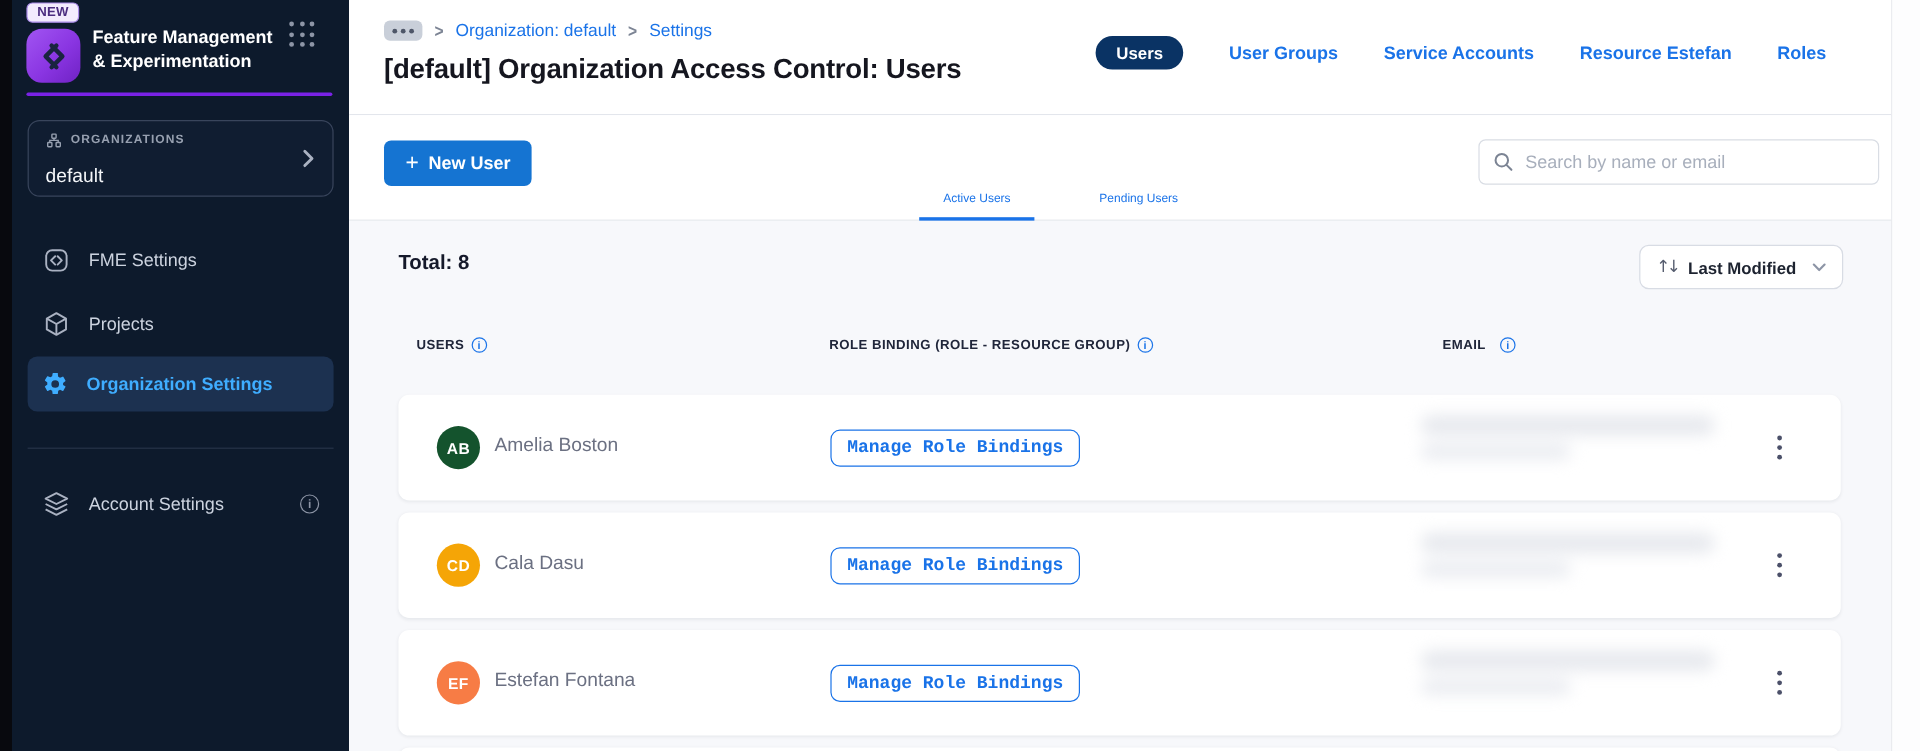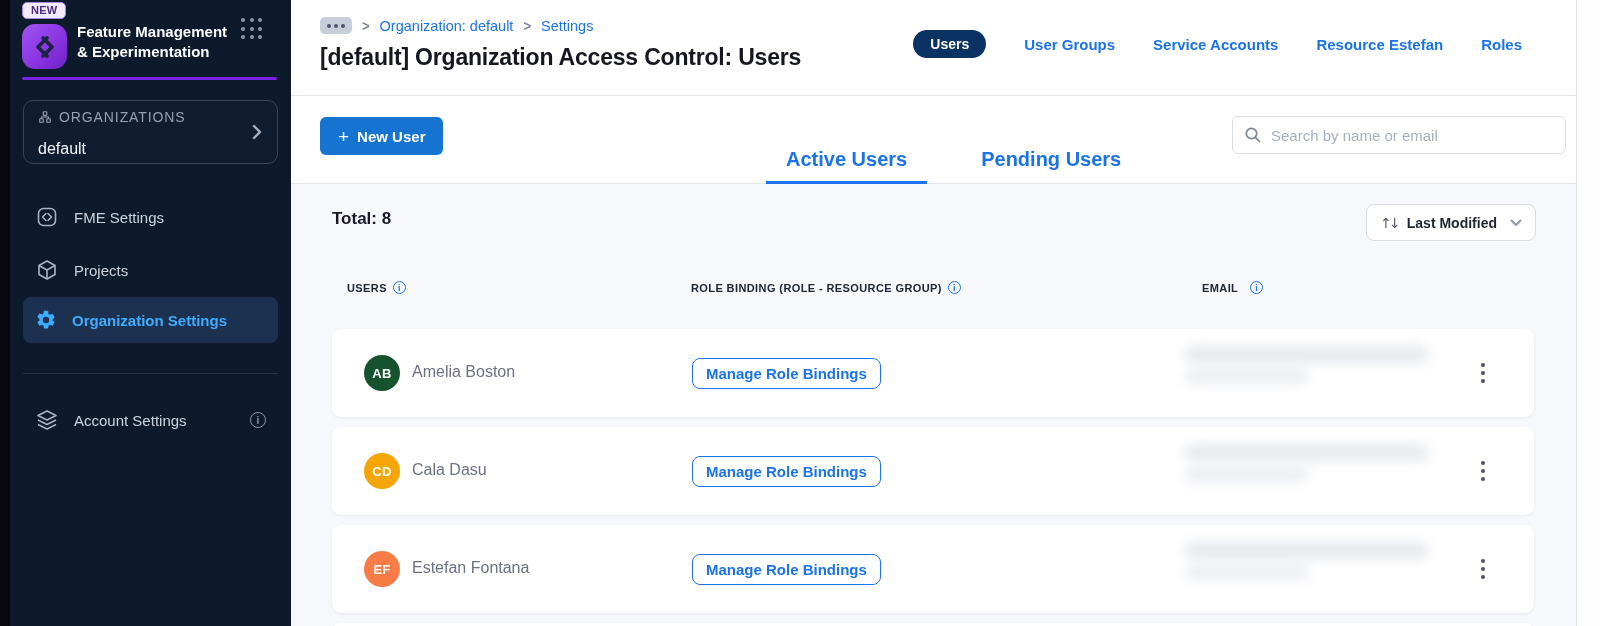--- a/index.html
+++ b/index.html
@@ -25,21 +25,21 @@
                display:grid; grid-template-columns:repeat(3,1fr); gap:4px; padding:2px; cursor:pointer; }
   .grid-icon i { width:4px; height:4px; border-radius:50%; background:#8d95a6; }
   .purple-line { position:absolute; left:12px; top:77px; width:255px; height:3px;
                  background:#7a22e6; border-radius:2px; }
 
   .org-selector { position:absolute; left:13px; top:100px; width:255px; height:64px;
                   border:1px solid #39455c; border-radius:10px; background:#101d31;
                   display:flex; align-items:center; padding:0 14px; cursor:pointer; }
   .org-left { flex:1; }
   .org-label-row { display:flex; align-items:center; gap:7px; margin-top:2px; }
-  .org-label-row .lbl { font-size:14px; font-weight:400; letter-spacing:.9px; color:#97a0b0; }
+  .org-label-row .lbl { font-size:10px; font-weight:700; letter-spacing:.9px; color:#97a0b0; }
   .org-value { color:#f4f6f9; font-size:16px; margin-top:15px; }
 
   .nav-item { position:absolute; left:13px; width:255px; height:40px; display:flex;
               align-items:center; gap:15px; padding:0 12px; border-radius:8px;
               font-size:15px; color:#ccd3df; cursor:pointer; }
   .nav-item.active { background:#1c3150; color:#3fadff; font-weight:600; height:46px; }
   .nav-divider { position:absolute; left:13px; top:373px; width:255px; height:1px; background:#273349; }
   .nav-item .trail { margin-left:auto; }
 
   
@@ -65,21 +65,21 @@
                padding:6px 17px; border-radius:16px; }
 
   .toolbar { position:absolute; left:0; top:96px; width:100%; height:88px; background:#fff;
              border-bottom:1px solid #e3e6ec; }
   .new-user-btn { position:absolute; left:29px; top:21px; height:38px; background:#1574d2;
                   color:#fff; border:none; border-radius:6px; font-family:inherit;
                   font-size:15px; font-weight:700; padding:0 18px; display:flex;
                   align-items:center; gap:8px; cursor:pointer; }
   .plus-ic::before { content:"+"; font-size:19px; font-weight:400; line-height:1; }
   .seg-tabs { position:absolute; left:475px; bottom:-1px; display:flex; gap:34px; }
-  .seg-tab { padding:0 20px 13px; font-size:20px; font-weight:700; color:#1a73e8; cursor:pointer; }
+  .seg-tab { padding:0 20px 13px; font-size:10px; font-weight:400; color:#1a73e8; cursor:pointer; }
   .seg-tab.active { border-bottom:3px solid #1a73e8; padding-bottom:10px; }
   .search-box { position:absolute; right:10px; top:20px; width:334px; height:38px; }
   .search-box input { width:100%; height:100%; border:1px solid #d9dde4; border-radius:6px;
                       padding:0 12px 0 38px; font-family:inherit; font-size:15px; color:#3c4354;
                       outline:none; background:#fff; }
   .search-box input::placeholder { color:#a8afbc; }
   .search-ic { position:absolute; left:12px; top:10px; }
 
   .content { position:absolute; left:0; top:184px; width:100%; height:442px; background:#f7f8fb; }
   .total { position:absolute; left:41px; top:25px; font-size:17px; font-weight:700; color:#15192a; }
@@ -101,21 +101,21 @@
   .info-ic.gray { width:16px; height:16px; border-color:#8d95a6; color:#8d95a6; font-size:10px; }
 
   .rows { position:absolute; left:41px; top:145px; width:1202px; }
   .user-card { position:relative; width:1202px; height:88px; background:#fff; border-radius:9px;
                box-shadow:0 1px 3px rgba(16,24,40,.07); margin-bottom:10px; }
   .avatar { position:absolute; left:32px; top:26px; width:36px; height:36px; border-radius:50%;
             color:#fff; font-size:13px; font-weight:700; display:flex; align-items:center;
             justify-content:center; letter-spacing:.3px; }
   .u-name { position:absolute; left:80px; top:34px; font-size:16px; color:#6b7082; }
   .manage-btn { position:absolute; left:360px; top:29px; height:31px; background:#fff;
-                border:1.5px solid #1a73e8; border-radius:8px; color:#1a73e8; font-family:Liberation Sans, sans-serif;
+                border:1.5px solid #1a73e8; border-radius:8px; color:#1a73e8; font-family:Liberation Mono, monospace;
                 font-size:15px; font-weight:600; padding:0 13px; cursor:pointer; }
   .email-blur { position:absolute; left:852px; top:17px; filter:blur(6px); }
   .email-blur .l1 { width:245px; height:17px; border-radius:9px; background:#e7e9ee; }
   .email-blur .l2 { width:125px; height:13px; border-radius:7px; background:#eaecf1; margin-top:7px; }
   .kebab { position:absolute; right:42px; top:26px; width:18px; height:36px; display:flex;
            flex-direction:column; align-items:center; justify-content:center; gap:4px; cursor:pointer; }
   .kebab i { width:4px; height:4px; border-radius:50%; background:#4b5069; }
   .user-card.partial { height:88px; }
 
   svg { display:block; }

